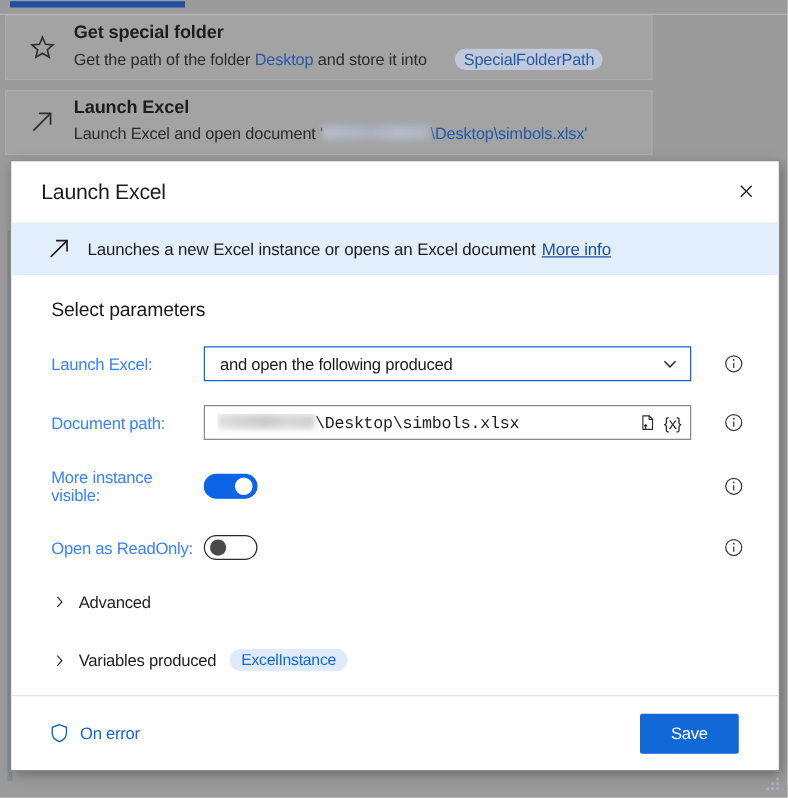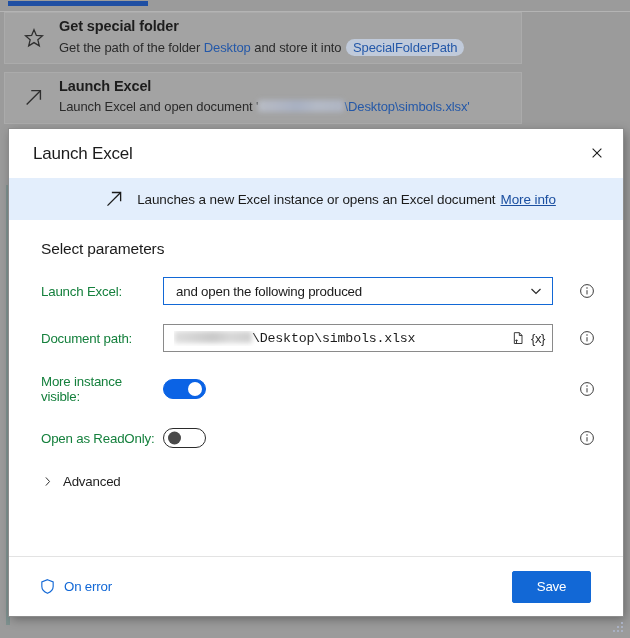--- a/index.html
+++ b/index.html
@@ -72,21 +72,21 @@
     white-space: nowrap;
     letter-spacing: -0.1px;
   }
   .act-desc .lnk { color: #2458a8; }
   .act-desc .varchip {
     display: inline-block;
     background: #c0cada;
     color: #2458a8;
     border-radius: 9px;
     padding: 1px 7px;
-    margin: 0 1px;
+    margin: 0 19px;
   }
   .blur-pill {
     display: inline-block;
     width: 86px; height: 12px;
     vertical-align: -1px;
     border-radius: 2px;
     background: linear-gradient(95deg,#b8bcc4 0%,#b2b7c4 20%,#a8b0c2 45%,#b4bac6 70%,#aeb4c2 100%);
     filter: blur(2.4px);
   }
 
@@ -140,21 +140,20 @@
   .dlg-info {
     flex: none;
     height: 42px;
     background: #e3eefc;
     display: flex;
     align-items: center;
     padding-left: 28px;
     font-size: 13.5px;
     color: #1b1b1b;
     letter-spacing: -0.1px;
-    justify-content: center;
   }
   .dlg-info .info-arrow {
     width: 21px; height: 21px;
     margin-right: 12px;
     color: #1b1b1b;
     flex: none;
   }
   .dlg-info a.more-info {
     color: #1b4fa0;
     text-decoration: underline;
@@ -179,21 +178,21 @@
     display: flex;
     align-items: center;
     margin-top: 19px;
     padding-left: 8px;
     position: relative;
   }
   .field-label {
     width: 122px;
     flex: none;
     font-size: 13.3px;
-    color: #15803d;
+    color: #3b82f6;
     letter-spacing: -0.2px;
   }
   .ctrl-wrap {
     width: 390px;
     flex: none;
     position: relative;
   }
 
   .select-box {
     height: 28px;
@@ -520,20 +519,29 @@
 
     <div class="expander" style="margin-top:26px;">
       <span class="exp-chev">
         <svg viewBox="0 0 16 16" width="13" height="13" fill="none" stroke="currentColor" stroke-width="1.2">
           <polyline points="6,3 10.5,8 6,13"></polyline>
         </svg>
       </span>
       <span>Advanced</span>
     </div>
 
+    <div class="expander" style="margin-top:30px;">
+      <span class="exp-chev">
+        <svg viewBox="0 0 16 16" width="13" height="13" fill="none" stroke="currentColor" stroke-width="1.2">
+          <polyline points="6,3 10.5,8 6,13"></polyline>
+        </svg>
+      </span>
+      <span>Variables produced</span>
+      <span class="var-chip">ExcelInstance</span>
+    </div>
 
   </div>
 
   <div class="dlg-footer">
     <div class="on-error">
       <span class="shield">
         <svg viewBox="0 0 18 18" width="17" height="17" fill="none" stroke="currentColor" stroke-width="1.2">
           <path d="M9 1.8 L15 4.1 V9 c0 3.6 -2.6 5.8 -6 7.2 C5.6 14.8 3 12.6 3 9 V4.1 Z"></path>
         </svg>
       </span>

